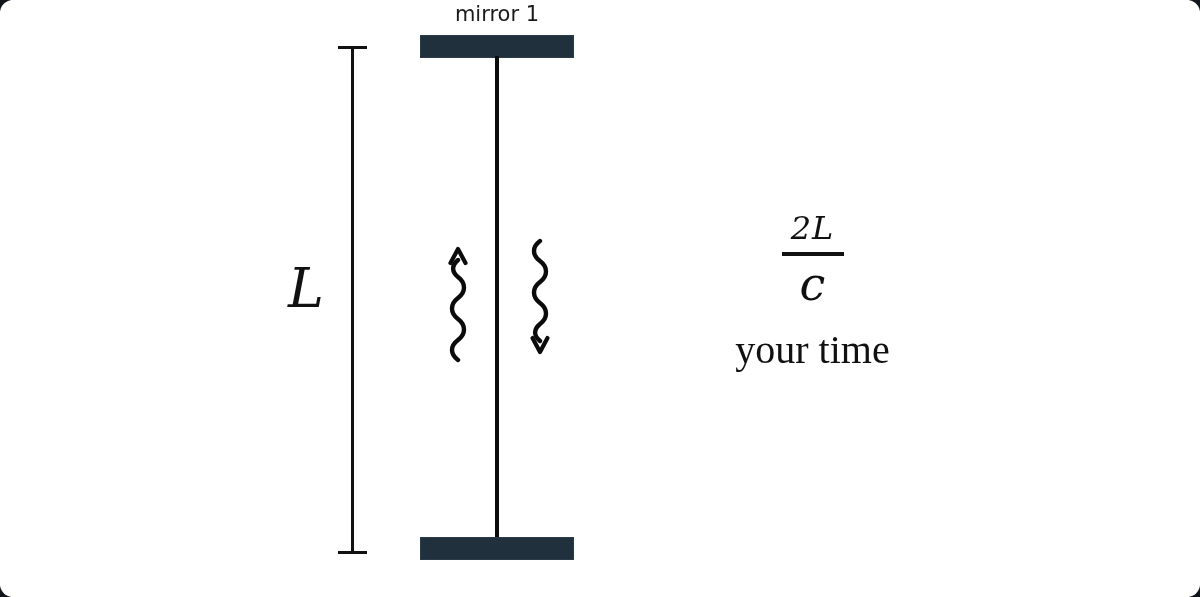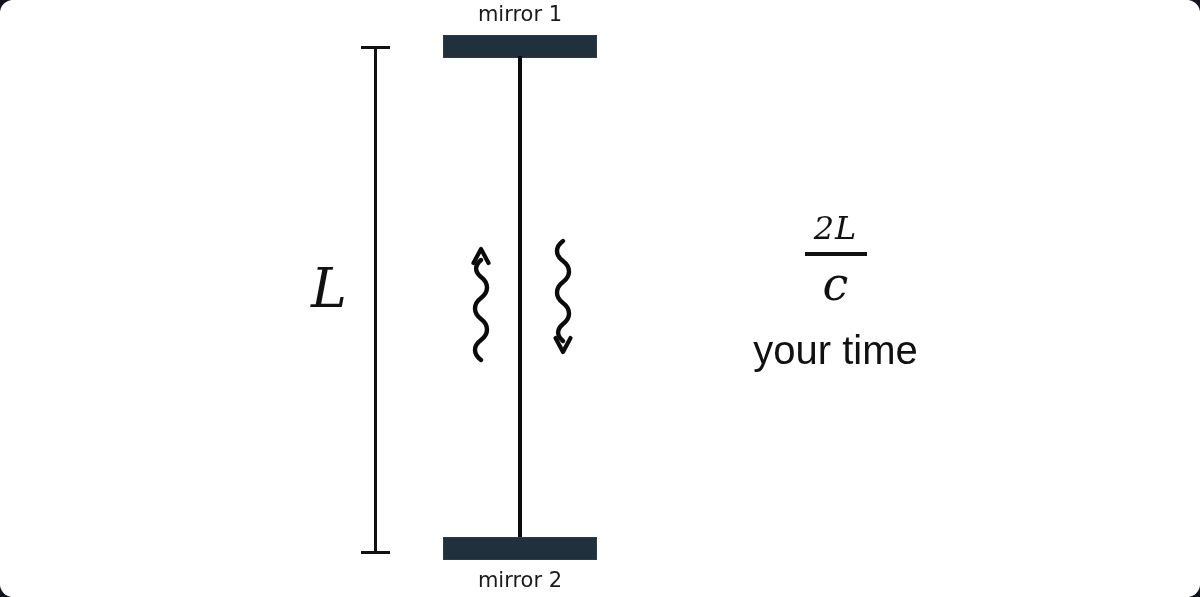--- a/index.html
+++ b/index.html
@@ -37,21 +37,20 @@
     border-radius: 13px;
     pointer-events: none;
   }
 
   
   .layer {
     position: absolute;
     left: 0; top: 0;
     width: 1104px;
     height: 597px;
-    margin-left: 23px;
   }
 
   
   .mirror {
     position: absolute;
     left: 420px;
     width: 154px;
     height: 23px;
     background: #21303d;
     border: 1px solid #2b3b49;
@@ -145,21 +144,21 @@
 
   
   .caption {
     position: absolute;
     left: 680px;
     top: 328px;
     width: 265px;
     text-align: center;
     font-size: 40px;
     color: #111111;
-    font-family: Liberation Sans, sans-serif;
+    font-family: Liberation Serif, serif;
     line-height: 1.1;
     white-space: nowrap;
   }
 
   
   .ray {
     position: absolute;
     top: 238px;
   }
   .ray.up   { left: 437px; }
@@ -177,21 +176,20 @@
   <div class="corner-mask"></div>
 
   <div class="layer">
 
     <div class="mirror-label top">mirror 1</div>
     <div class="mirror top"></div>
 
     <div class="rod"></div>
 
     <div class="mirror bottom"></div>
-    <div class="mirror-label bottom">mirror 2</div>
 
     <div class="meas-cap top"></div>
     <div class="meas-line"></div>
     <div class="meas-cap bottom"></div>
     <div class="len-label math">L</div>
 
     <svg class="ray up" width="42" height="125" viewBox="0 0 42 125">
       <path d="M 21 122
                C 13 116, 13 108, 21 102
                C 29 96, 29 87, 21 81

